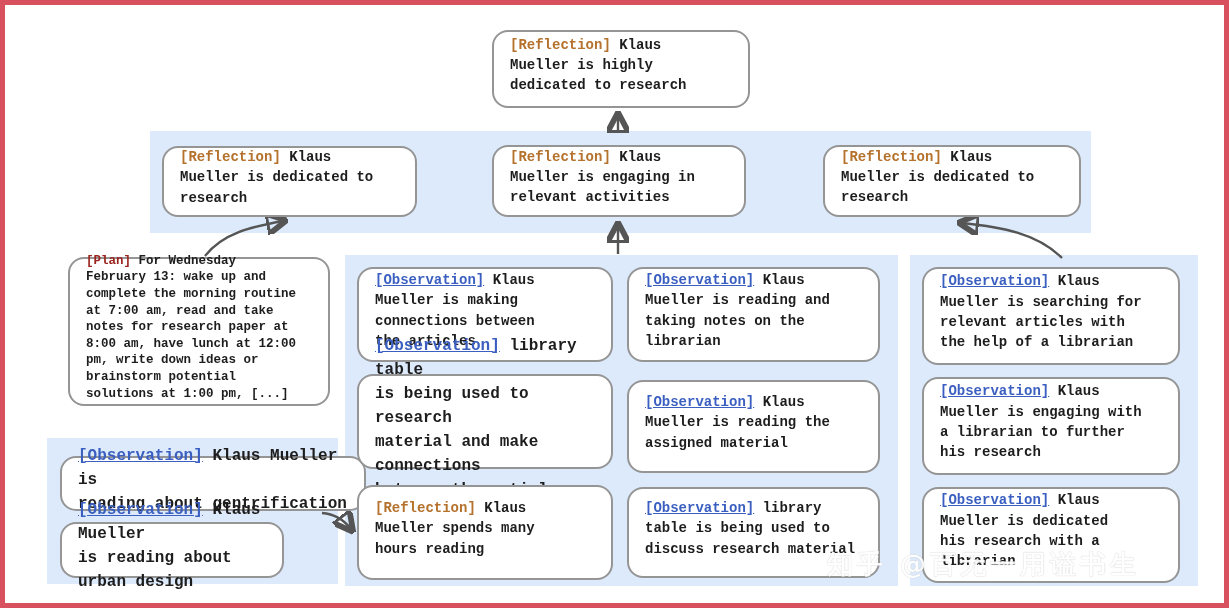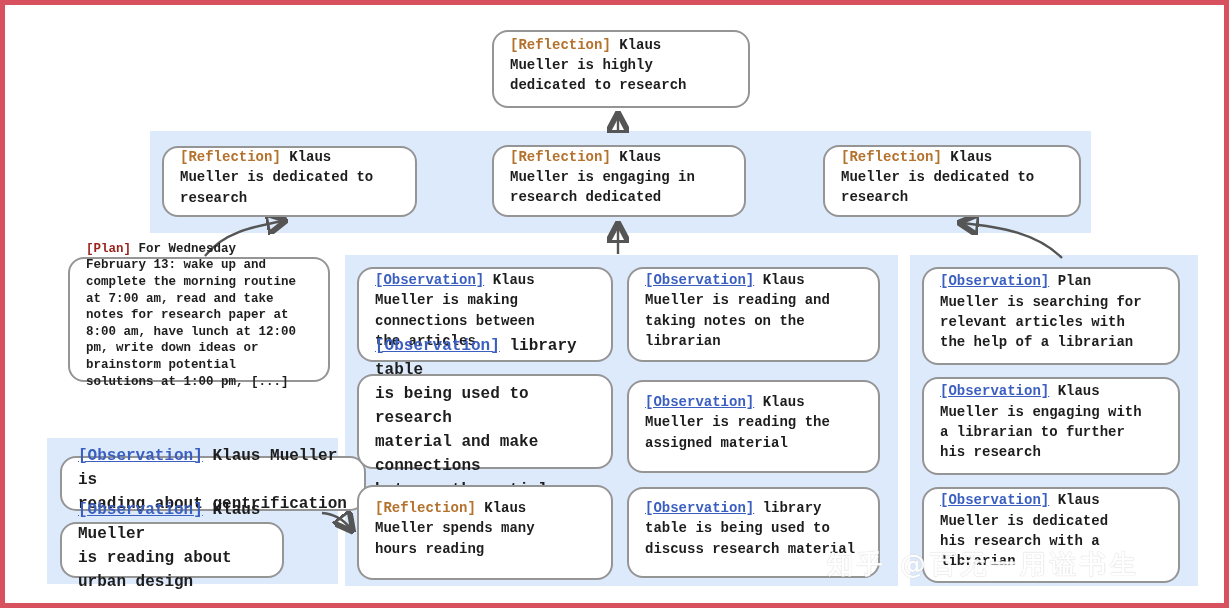--- a/index.html
+++ b/index.html
@@ -69,29 +69,29 @@
   </div>
 
   <div class="node std" style="left:157px; top:141px; width:255px; height:71px;">
     <div><span class="tag-reflection">[Reflection]</span> <span class="body">Klaus
 Mueller is dedicated to
 research</span></div>
   </div>
   <div class="node std" style="left:487px; top:140px; width:254px; height:72px;">
     <div><span class="tag-reflection">[Reflection]</span> <span class="body">Klaus
 Mueller is engaging in
-research dedicated</span></div>
+relevant activities</span></div>
   </div>
   <div class="node std" style="left:818px; top:140px; width:258px; height:72px;">
     <div><span class="tag-reflection">[Reflection]</span> <span class="body">Klaus
 Mueller is dedicated to
 research</span></div>
   </div>
 
-  <div class="node plan-size" style="left:63px; top:252px; width:262px; height:125px;">
+  <div class="node plan-size" style="left:63px; top:252px; width:262px; height:149px;">
     <div><span class="tag-plan">[Plan]</span> <span class="body">For Wednesday
 February 13: wake up and
 complete the morning routine
 at 7:00 am, read and take
 notes for research paper at
 8:00 am, have lunch at 12:00
 pm, write down ideas or
 brainstorm potential
 solutions at 1:00 pm, [...]</span></div>
   </div>
@@ -134,21 +134,21 @@
 Mueller is reading the
 assigned material</span></div>
   </div>
   <div class="node std" style="left:622px; top:482px; width:253px; height:91px;">
     <div><span class="tag-observation">[Observation]</span> <span class="body">library
 table is being used to
 discuss research material</span></div>
   </div>
 
   <div class="node std" style="left:917px; top:262px; width:258px; height:98px;">
-    <div><span class="tag-observation">[Observation]</span> <span class="body">Plan
+    <div><span class="tag-observation">[Observation]</span> <span class="body">Klaus
 Mueller is searching for
 relevant articles with
 the help of a librarian</span></div>
   </div>
   <div class="node std" style="left:917px; top:372px; width:258px; height:98px;">
     <div><span class="tag-observation">[Observation]</span> <span class="body">Klaus
 Mueller is engaging with
 a librarian to further
 his research</span></div>
   </div>

